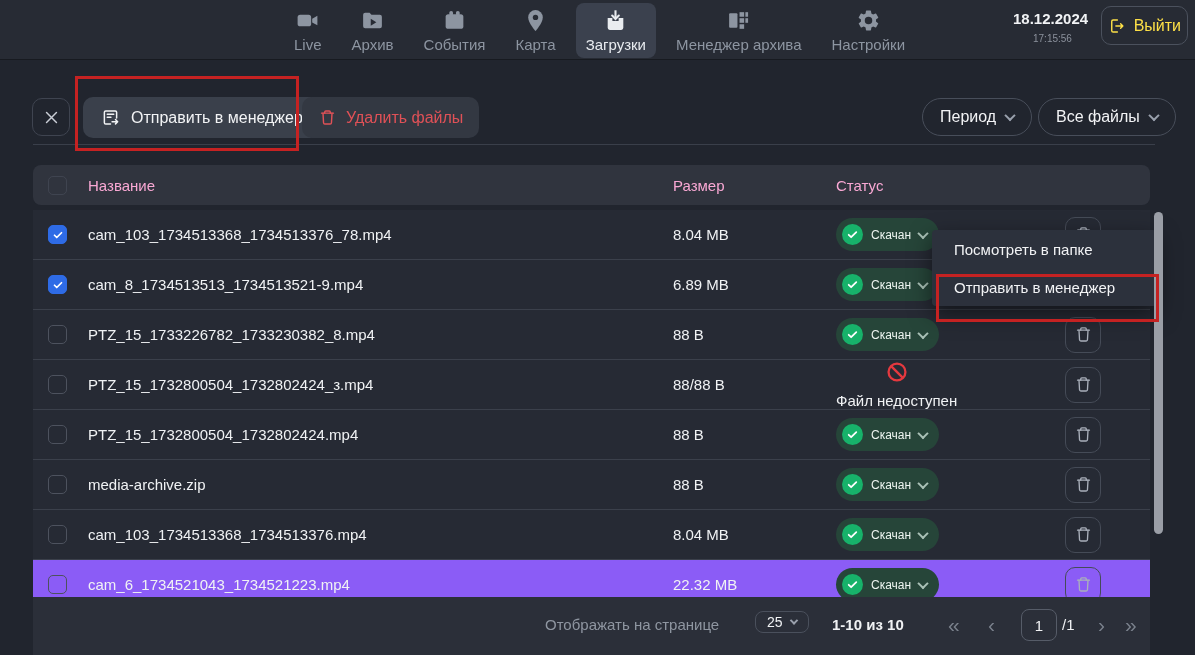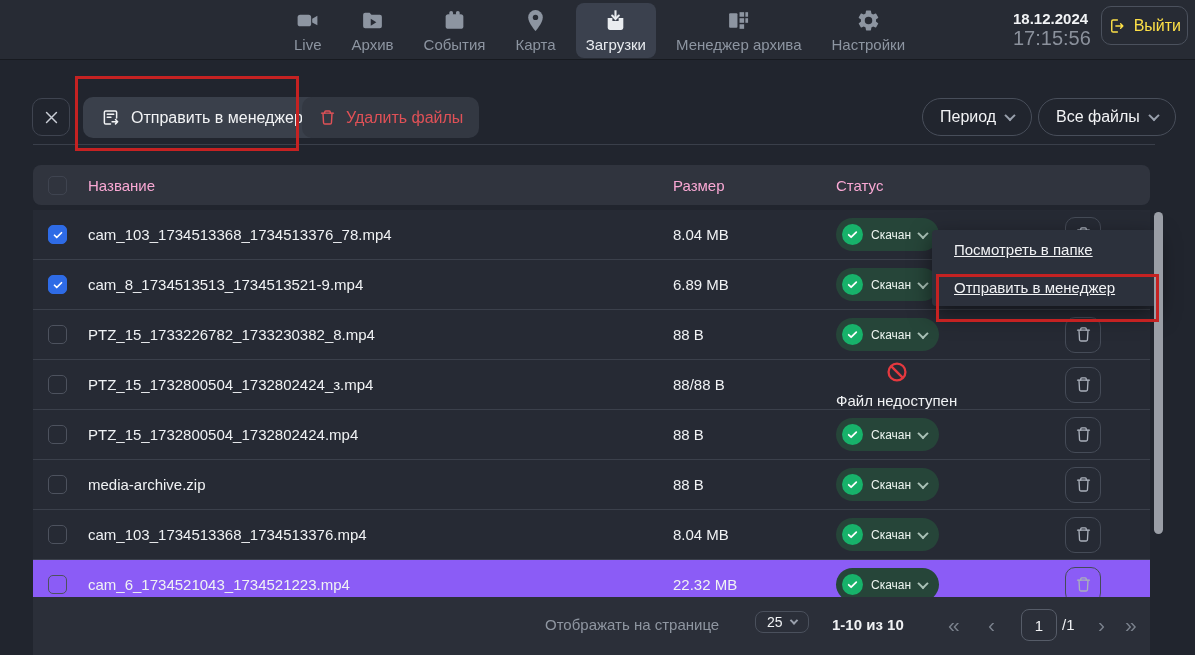--- a/index.html
+++ b/index.html
@@ -12,21 +12,21 @@
             background:#272b34; border-bottom:1px solid #171a20; }
   .nav { position:absolute; left:284px; top:0; height:60px; display:flex;
          align-items:center; gap:10px; }
   .nav-item { display:flex; flex-direction:column; align-items:center; gap:2px;
               padding:5px 10px; border-radius:8px; cursor:pointer; color:#8d95a1; }
   .nav-item .nicon { width:26px; height:26px; display:flex; align-items:center; justify-content:center; }
   .nav-item .nlabel { font-size:15px; line-height:17px; white-space:nowrap; }
   .nav-item.active { background:#3b414e; color:#e9ecf0; }
   .datetime { position:absolute; left:1013px; top:9px; width:90px; }
   .dt-date { color:#f1f3f5; font-size:15px; font-weight:700; line-height:20px; }
-  .dt-time { color:#8b919c; font-size:20px; line-height:19px; }
+  .dt-time { color:#8b919c; font-size:10px; line-height:19px;margin-left:20px; }
   .logout-btn { position:absolute; right:7px; top:6px; height:39px; display:flex;
                 align-items:center; gap:8px; padding:0 6px; border-radius:10px;
                 border:1px solid #4b515d; background:transparent; color:#fde047;
                 font-size:16px; font-family:inherit; cursor:pointer; }
 
   
   .close-btn { position:absolute; left:32px; top:98px; width:38px; height:38px;
                border-radius:10px; border:1px solid #3f4450; background:transparent;
                color:#c9cdd5; display:flex; align-items:center; justify-content:center; cursor:pointer; }
   .send-btn { position:absolute; left:83px; top:97px; height:41px; display:flex;
@@ -69,21 +69,21 @@
   .status-error { display:inline-flex; align-items:center; gap:9px;
                   color:#f0f2f4; font-size:15px;flex-direction:column; }
   .trash-btn { width:36px; height:36px; border-radius:10px; border:1px solid #454b57;
                background:transparent; color:#aab0bb; display:flex; align-items:center;
                justify-content:center; cursor:pointer; }
 
   
   .ctx-menu { position:absolute; left:932px; top:230px; width:225px; z-index:30;
               background:#2c313c; border-radius:4px; box-shadow:0 8px 22px rgba(0,0,0,.5); }
   .ctx-item { height:38px; display:flex; align-items:center; padding-left:22px;
-              color:#f2f3f5; font-size:15px; cursor:pointer; white-space:nowrap;text-decoration:underline; }
+              color:#f2f3f5; font-size:15px; cursor:pointer; white-space:nowrap; }
 
   
   .vscroll { position:absolute; left:1154px; top:212px; width:9px; height:322px;
              border-radius:5px; background:#9a9ea6; z-index:40; cursor:grab; }
 
   
   .pagebar { position:absolute; left:33px; top:597px; width:1117px; height:58px;
              background:#2b2f39; z-index:20; }
   .pp-label { position:absolute; left:512px; top:19px; color:#8f96a1; font-size:15px; }
   .pp-size { position:absolute; left:722px; top:14px; height:22px; display:flex;

